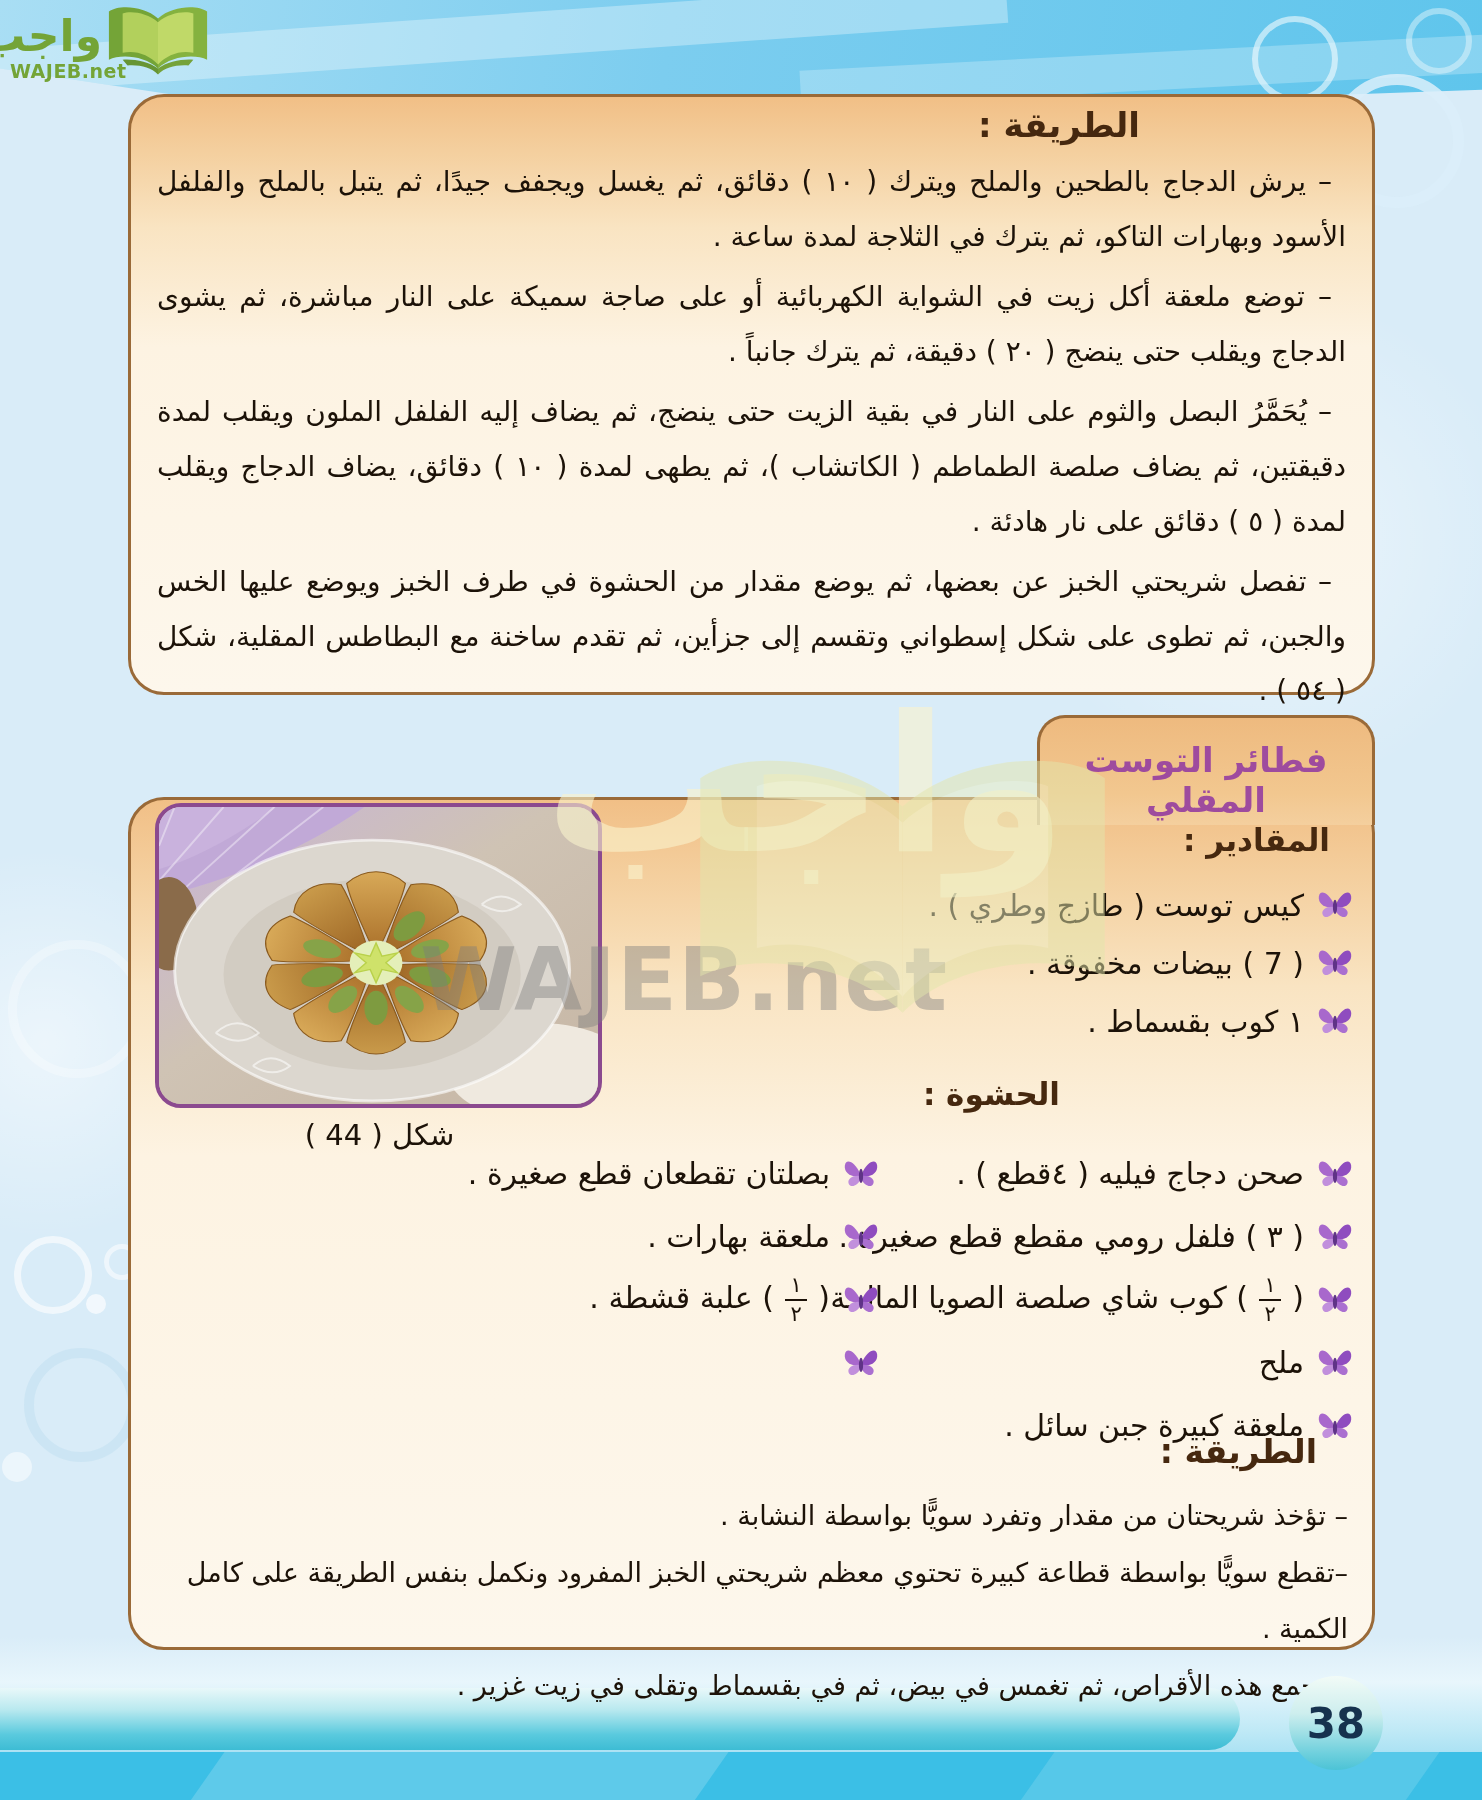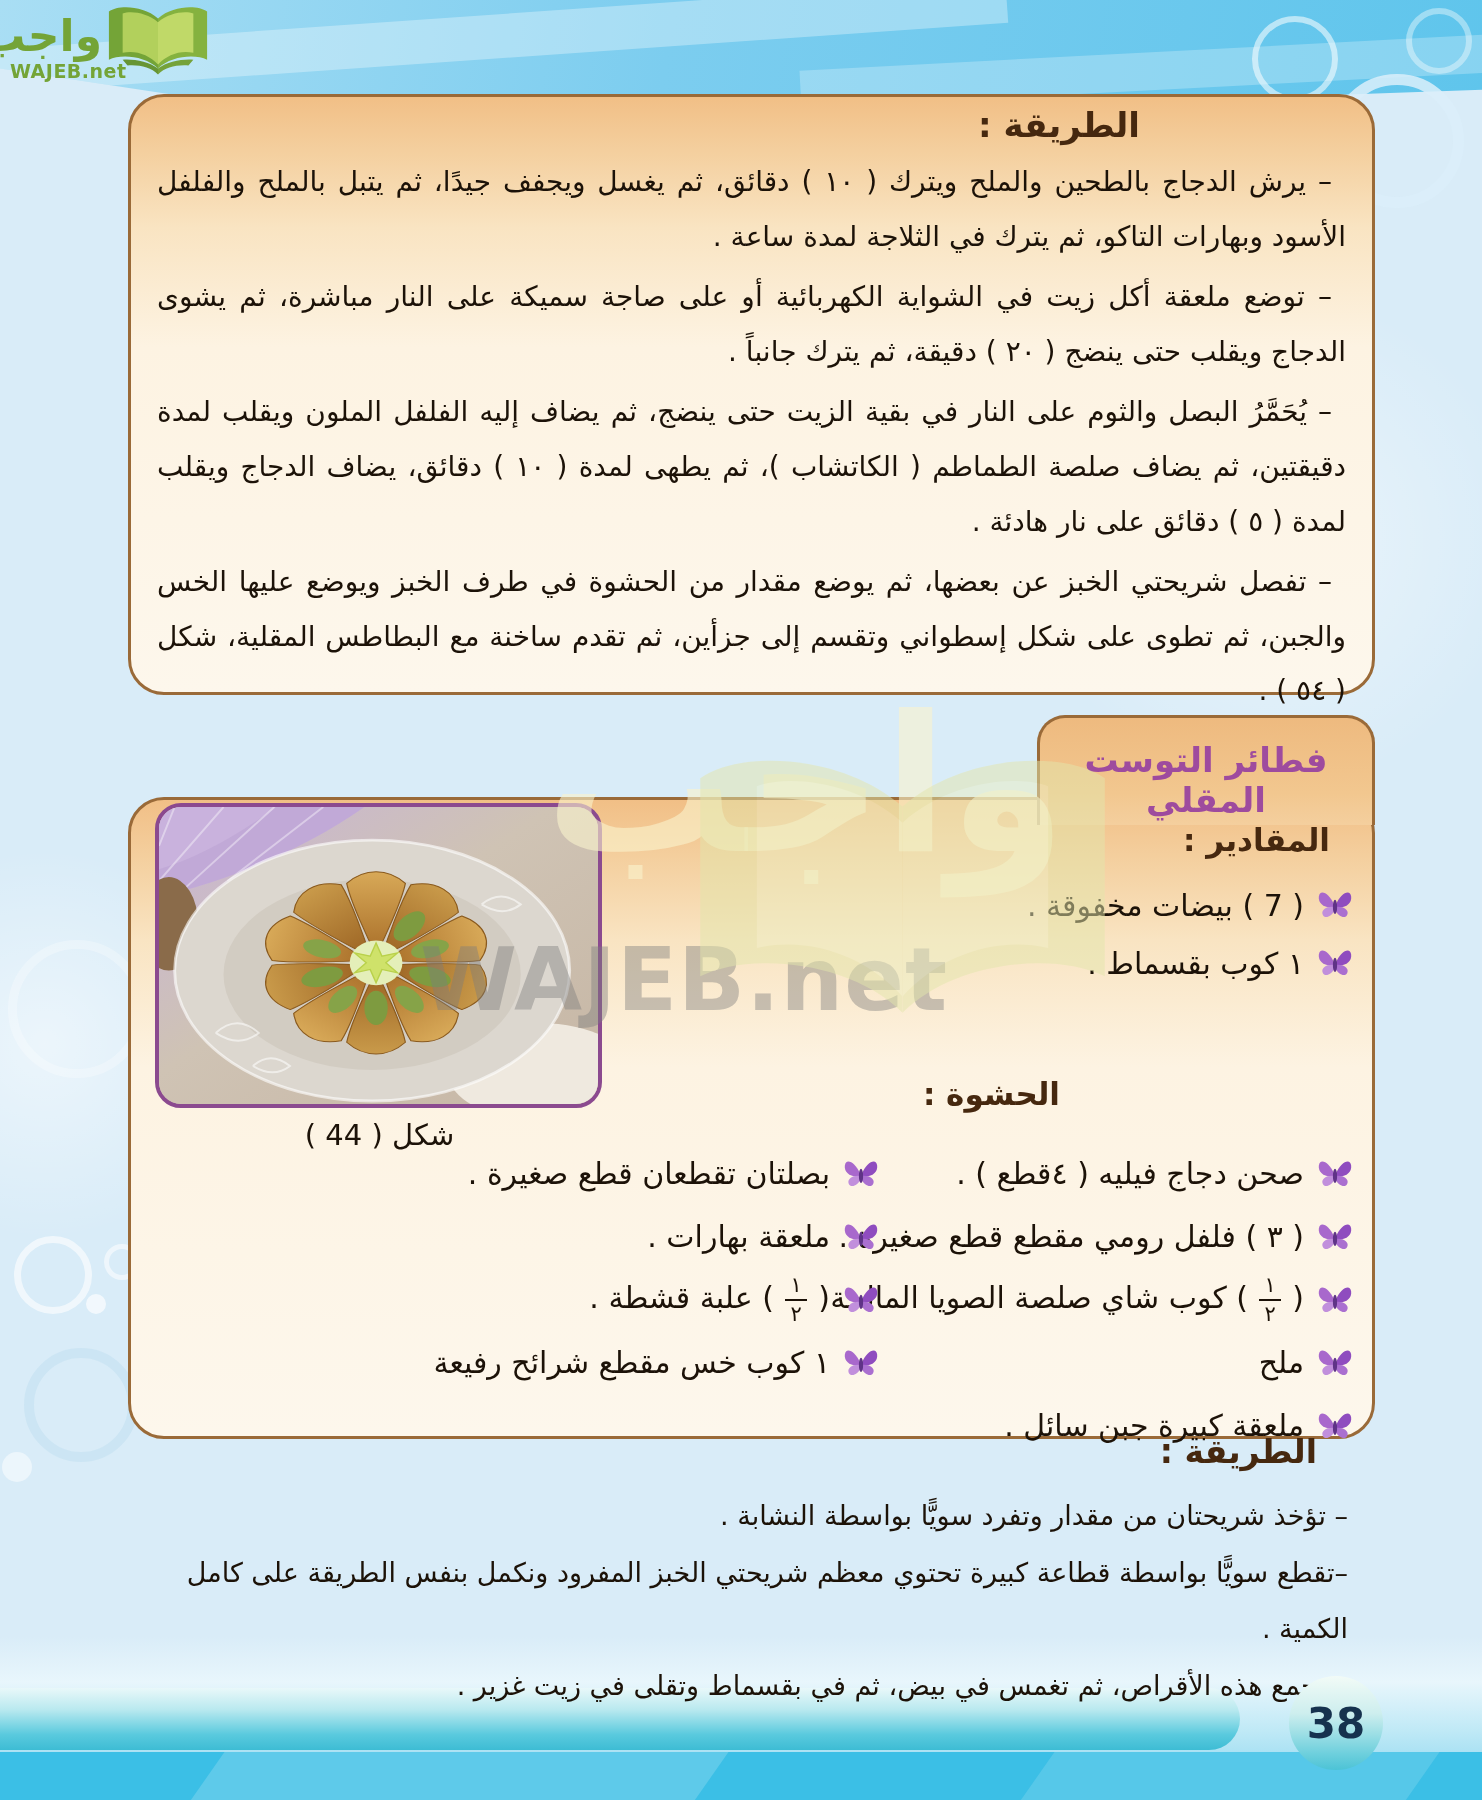--- a/index.html
+++ b/index.html
@@ -37,21 +37,21 @@
   .logo-en{position:absolute;left:2px;top:56px;width:100px;text-align:center;font-size:19px;font-weight:bold;color:#74a437;letter-spacing:.5px;}
   .logo-book{position:absolute;left:96px;top:-2px;width:108px;height:80px;}
   
   .panel{
     position:absolute;left:128px;width:1247px;box-sizing:border-box;
     border:3px solid #9a6a38;border-radius:36px;
     background:linear-gradient(180deg,#f1bf86 0%,#f4cf9e 9%,#f9e4c2 22%,#fdf3e2 42%,#fdf7ec 100%);
     direction:rtl;z-index:1;
   }
   .panel-method{top:94px;height:601px;}
-  .panel-recipe{top:797px;height:642px;}
+  .panel-recipe{top:797px;height:853px;}
   .panel h2,.panel h3{margin:0;color:#46280f;font-weight:bold;}
   .pm-title{position:absolute;top:8px;right:232px;font-size:34px;}
   .pm-paras{position:absolute;top:58px;right:26px;left:26px;font-size:28px;line-height:1.95;color:#1c1208;text-align:justify;}
   .pm-paras p{margin:0 0 6px;text-indent:14px;}
   
   .tab{
     position:absolute;top:-85px;right:-3px;width:338px;height:110px;box-sizing:border-box;
     border:3px solid #9a6a38;border-bottom:none;border-radius:28px 28px 0 0;
     background:linear-gradient(180deg,#eeba7f 0%,#f2c78f 70%,#f4cf9e 100%);
     z-index:2;text-align:center;
@@ -236,20 +236,30 @@
     <h3 class="h-ing">المقادير :</h3>
     <div class="list ing-list">
         <div class="row">
           <span class="butterfly"><svg viewBox="0 0 40 34" width="38" height="34">
     <path d="M19,17 C14,4 4,0 3,8 C2,16 10,21 19,19 Z" fill="#a868cc"></path>
     <path d="M21,17 C26,4 36,0 37,8 C38,16 30,21 21,19 Z" fill="#8f4cbf"></path>
     <path d="M19,19 C12,18 5,22 7,27 C9,32 16,30 20,22 Z" fill="#c18fdc"></path>
     <path d="M21,19 C28,18 35,22 33,27 C31,32 24,30 20,22 Z" fill="#aa6fd0"></path>
     <ellipse cx="20" cy="19" rx="2.2" ry="7.5" fill="#5f3387"></ellipse>
   </svg></span>
+          <span class="item-text">كيس توست ( طازج وطري ) .</span>
+        </div>
+        <div class="row">
+          <span class="butterfly"><svg viewBox="0 0 40 34" width="38" height="34">
+    <path d="M19,17 C14,4 4,0 3,8 C2,16 10,21 19,19 Z" fill="#a868cc"></path>
+    <path d="M21,17 C26,4 36,0 37,8 C38,16 30,21 21,19 Z" fill="#8f4cbf"></path>
+    <path d="M19,19 C12,18 5,22 7,27 C9,32 16,30 20,22 Z" fill="#c18fdc"></path>
+    <path d="M21,19 C28,18 35,22 33,27 C31,32 24,30 20,22 Z" fill="#aa6fd0"></path>
+    <ellipse cx="20" cy="19" rx="2.2" ry="7.5" fill="#5f3387"></ellipse>
+  </svg></span>
           <span class="item-text">( 7 ) بيضات مخفوقة .</span>
         </div>
         <div class="row">
           <span class="butterfly"><svg viewBox="0 0 40 34" width="38" height="34">
     <path d="M19,17 C14,4 4,0 3,8 C2,16 10,21 19,19 Z" fill="#a868cc"></path>
     <path d="M21,17 C26,4 36,0 37,8 C38,16 30,21 21,19 Z" fill="#8f4cbf"></path>
     <path d="M19,19 C12,18 5,22 7,27 C9,32 16,30 20,22 Z" fill="#c18fdc"></path>
     <path d="M21,19 C28,18 35,22 33,27 C31,32 24,30 20,22 Z" fill="#aa6fd0"></path>
     <ellipse cx="20" cy="19" rx="2.2" ry="7.5" fill="#5f3387"></ellipse>
   </svg></span>
@@ -348,21 +358,20 @@
             </span> ) علبة قشطة .</span>
         </div>
         <div class="row">
           <span class="butterfly"><svg viewBox="0 0 40 34" width="38" height="34">
     <path d="M19,17 C14,4 4,0 3,8 C2,16 10,21 19,19 Z" fill="#a868cc"></path>
     <path d="M21,17 C26,4 36,0 37,8 C38,16 30,21 21,19 Z" fill="#8f4cbf"></path>
     <path d="M19,19 C12,18 5,22 7,27 C9,32 16,30 20,22 Z" fill="#c18fdc"></path>
     <path d="M21,19 C28,18 35,22 33,27 C31,32 24,30 20,22 Z" fill="#aa6fd0"></path>
     <ellipse cx="20" cy="19" rx="2.2" ry="7.5" fill="#5f3387"></ellipse>
   </svg></span>
-          <span class="item-text">١ كوب خس مقطع شرائح رفيعة</span>
         </div>
       </div>
 
     <h3 class="h-meth2">الطريقة :</h3>
     <div class="m2-paras">
         <p>– تؤخذ شريحتان من مقدار وتفرد سويًّا بواسطة النشابة .</p>
         <p>–تقطع سويًّا بواسطة قطاعة كبيرة تحتوي معظم شريحتي الخبز المفرود ونكمل بنفس الطريقة على كامل الكمية .</p>
         <p>– تجمع هذه الأقراص، ثم تغمس في بيض، ثم في بقسماط وتقلى في زيت غزير .</p>
       </div>
   </section>

